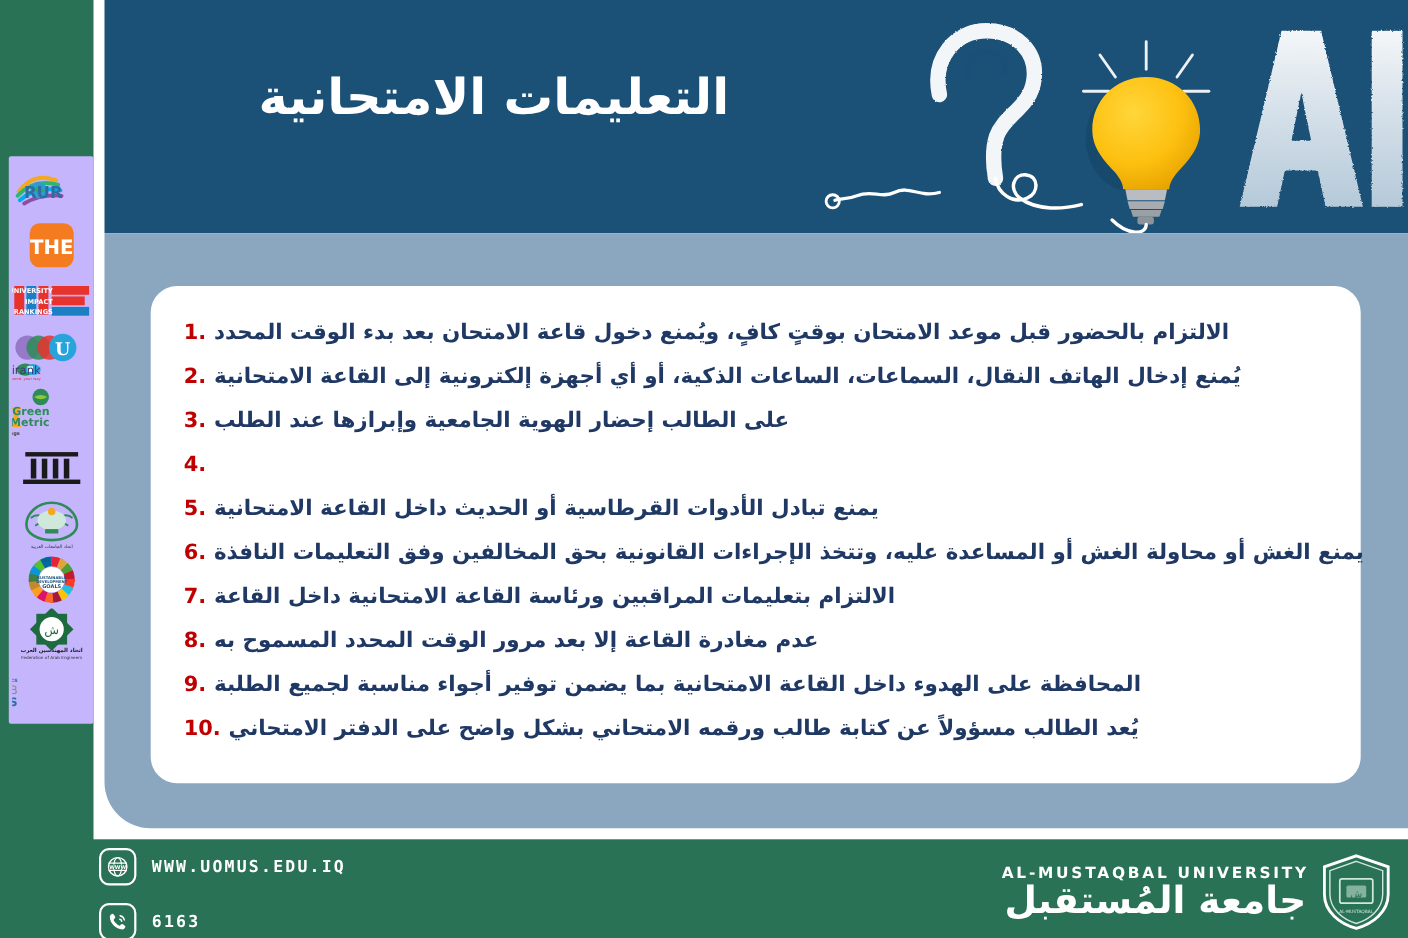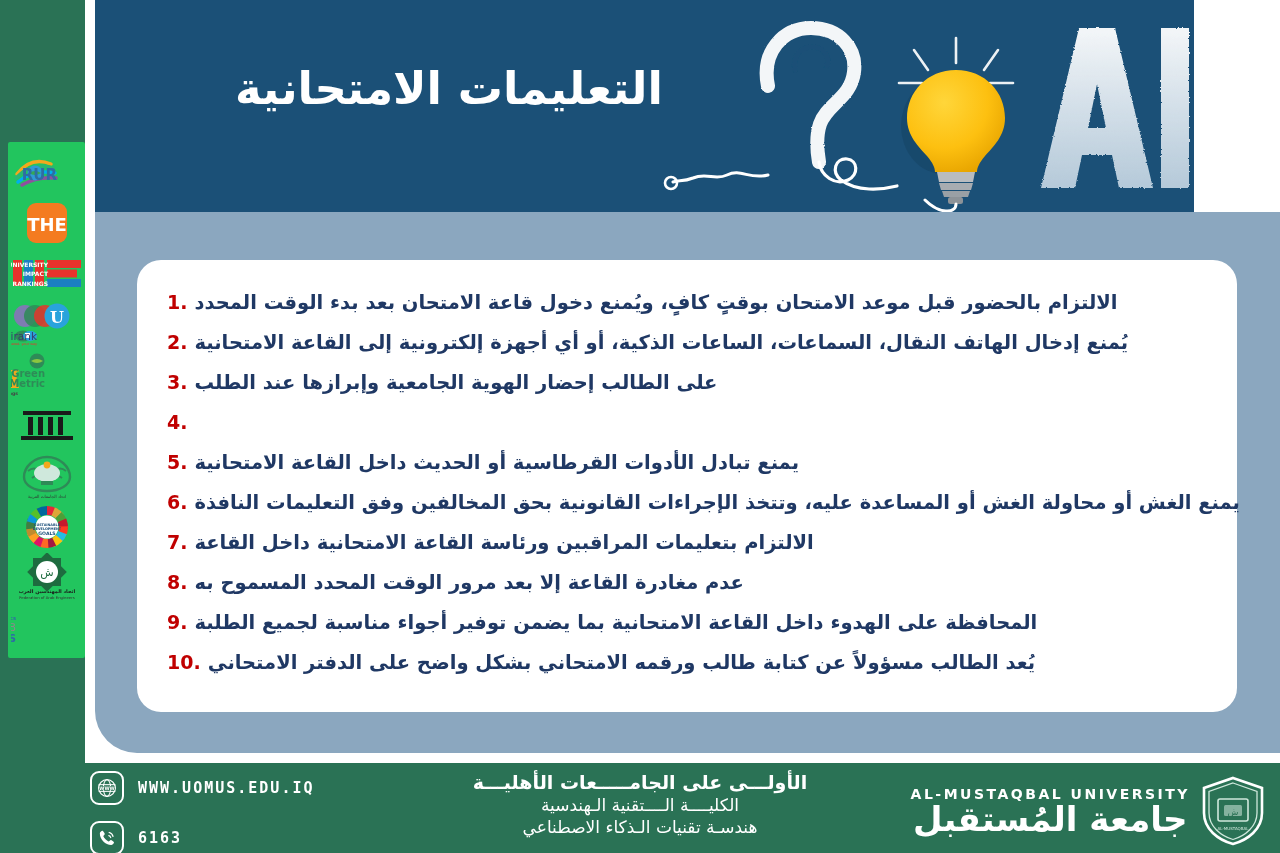--- a/index.html
+++ b/index.html
@@ -11,33 +11,33 @@
     position:relative;
   }
 
   
   #left-rail {
     position:absolute; left:0; top:0; width:85px; height:853px;
     background:#2A7255; z-index:2;
   }
   #badge-strip {
     position:absolute; left:8px; top:142px; width:77px; height:516px;
-    background:#22c55e; border-radius:2px;
+    background:#c4b5fd; border-radius:2px;
     display:flex; flex-direction:column; align-items:center;
     justify-content:space-between; padding:6px 2px; z-index:3;
   }
   .badge {
     width:72px; height:48px; display:flex; align-items:center;
     justify-content:center; overflow:hidden;
   }
   .badge svg { display:block; }
 
   
   #header-band {
-    position:absolute; left:95px; top:0; width:1099px; height:212px;
+    position:absolute; left:95px; top:0; width:1185px; height:212px;
     background:#1B5077; overflow:hidden; z-index:1;
   }
   #page-title {
     position:absolute; right:auto; left:140px; top:62px;
     color:#ffffff; font-size:45px; font-weight:bold;
     letter-spacing:0px; white-space:nowrap; z-index:4;
     direction:rtl;
   }
   #header-art { position:absolute; right:0; top:0; width:545px; height:212px; }
 
@@ -411,25 +411,20 @@
                    C15.8 14.4 14.6 16.4 13.8 16.2 C11.6 15.4 8.4 12.2 7.6 10
                    C7.4 9.2 9.4 8 9.4 7.2 C9.4 6.4 7.4 3.2 6.6 3.2Z" fill="#ffffff"></path>
           <path d="M14.6 5.4 a6 6 0 0 1 4.6 4.6" stroke="#ffffff" stroke-width="1.5" fill="none" stroke-linecap="round"></path>
           <path d="M14.2 9.2 a2.8 2.8 0 0 1 2.2 2.2" stroke="#ffffff" stroke-width="1.5" fill="none" stroke-linecap="round"></path>
         </svg>
       </span>
       <span class="contact-text">6163</span>
     </div>
   </div>
 
-  <div id="footer-center">
-    <div class="fc-l1">الأولـــى على الجامـــــعات الأهليـــة</div>
-    <div class="fc-l2">الكليــــة الــــتقنية الـهندسية</div>
-    <div class="fc-l3">هندسـة تقنيات الـذكاء الاصطناعي</div>
-  </div>
 
   <div id="footer-right">
     <div id="uni-wordmark">
       <div id="uni-en">AL-MUSTAQBAL  UNIVERSITY</div>
       <div id="uni-ar">جامعة المُستقبل</div>
     </div>
     <span>
       <svg width="66" height="72" viewBox="0 0 66 72" aria-hidden="true">
         <path d="M33 3 L62 13 V38 C62 54 48 65 33 69 C18 65 4 54 4 38 V13Z" fill="none" stroke="#ffffff" stroke-width="2.6"></path>
         <path d="M33 8 L57 16.5 V38 C57 51.5 45 61 33 64.5 C21 61 9 51.5 9 38 V16.5Z" fill="#2A7255" stroke="#cfe8dc" stroke-width="1.3"></path>

